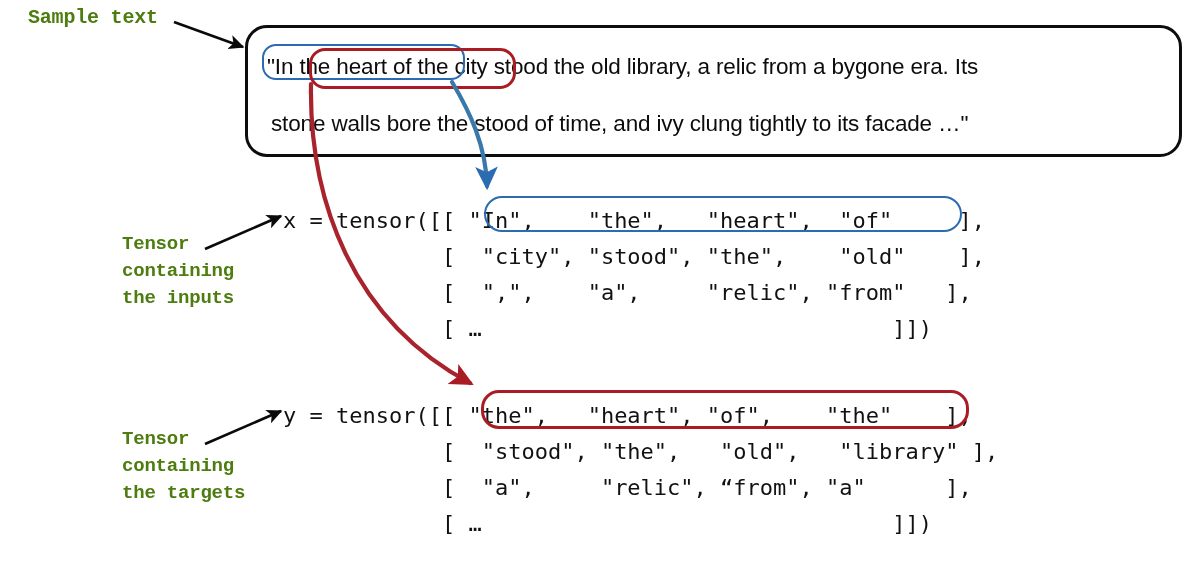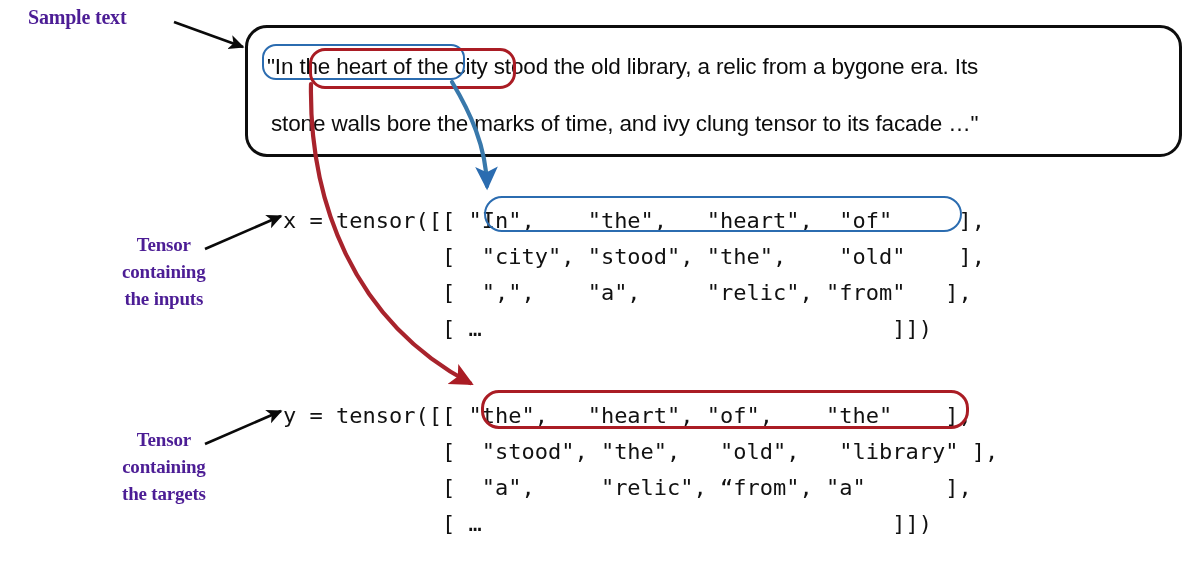--- a/index.html
+++ b/index.html
@@ -18,28 +18,27 @@
   #overlay {
     position: absolute;
     left: 0; top: 0;
     width: 1194px; height: 564px;
     pointer-events: none;
   }
 
   
   .anno {
     position: absolute;
-    font-family: Liberation Serif, serif;
+    font-family: Liberation Mono, monospace;
     font-weight: bold;
-    color: #4c1d95;
+    color: #4d7c0f;
     font-size: 19px;
     line-height: 27px;
     letter-spacing: -0.2px;
     white-space: pre;
-    text-align: center;
   }
   #anno-sample { left: 28px; top: 4px; font-size: 20px; }
   #anno-inputs  { left: 122px; top: 231px; }
   #anno-targets { left: 122px; top: 426px; }
 
   
   #sample-box {
     position: absolute;
     left: 245px; top: 25px;
     width: 937px; height: 132px;
@@ -99,21 +98,21 @@
 the inputs</div>
 
   <div class="anno" id="anno-targets">Tensor
 containing
 the targets</div>
 
   <div id="sample-box"></div>
 
   <div class="sample-line" id="sample-line-1">"In the heart of the city stood the old library, a relic from a bygone era. Its</div>
 
-  <div class="sample-line" id="sample-line-2">stone walls bore the marks of time, and ivy clung tensor to its facade …"</div>
+  <div class="sample-line" id="sample-line-2">stone walls bore the stood of time, and ivy clung tightly to its facade …"</div>
 
   <div class="pill pill-blue" id="pill-text-blue"></div>
   <div class="pill pill-red" id="pill-text-red"></div>
 
   <div class="code" id="code-x">x = tensor([[ "In",    "the",   "heart",  "of"     ],
             [  "city", "stood", "the",    "old"    ],
             [  ",",    "a",     "relic", "from"   ],
             [ …                               ]])</div>
 
   <div class="code" id="code-y">y = tensor([[ "the",   "heart", "of",    "the"    ],

